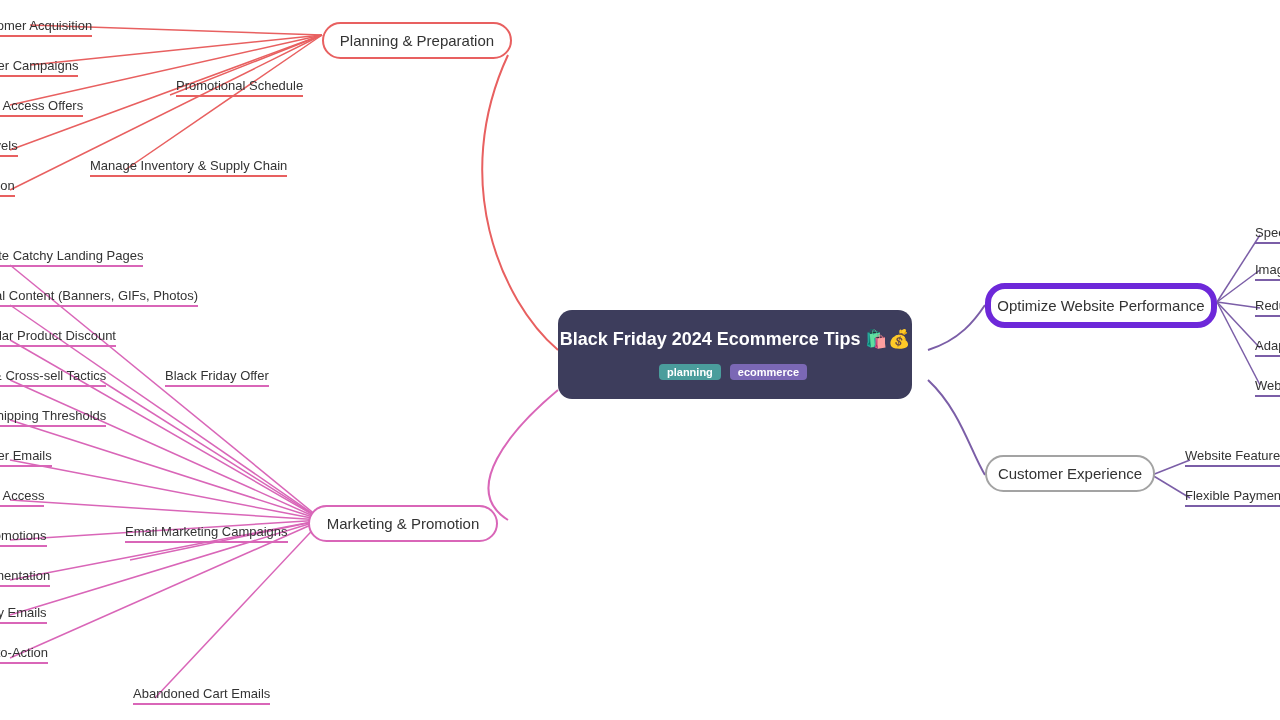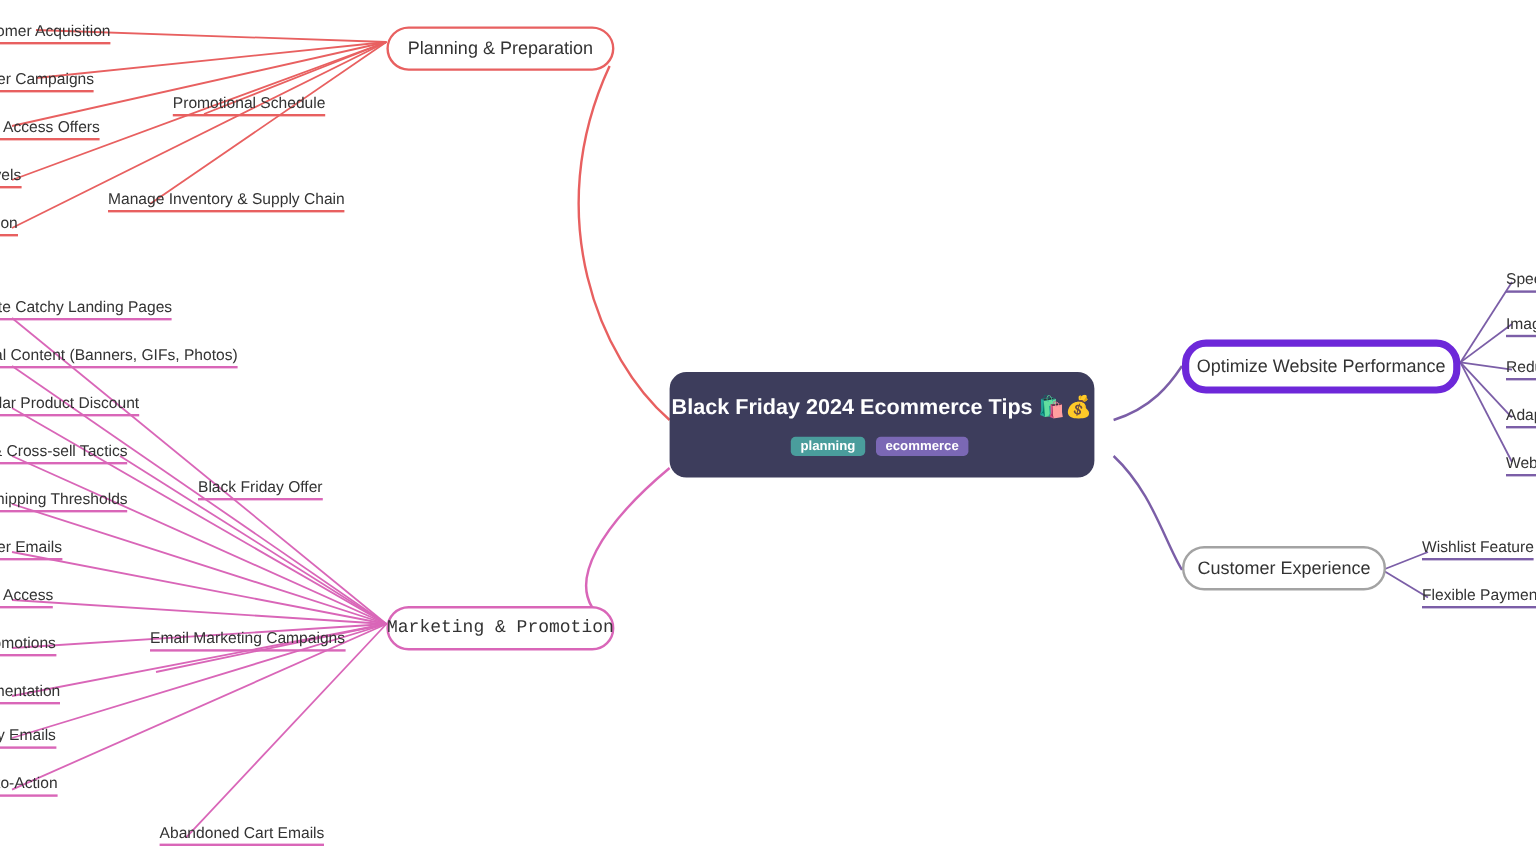--- a/index.html
+++ b/index.html
@@ -171,33 +171,33 @@
   </div>
 </div>
 
 <div class="node node-planning" style="left: 322px; top: 22px; width: 190px;">
   <span>Planning &amp; Preparation</span>
 </div>
 
 <div class="leaf leaf-red" style="left: -30px; top: 18px;">Customer Acquisition</div>
 <div class="leaf leaf-red" style="left: -30px; top: 58px;">Teaser Campaigns</div>
 <div class="leaf leaf-red" style="left: -30px; top: 98px;">Early Access Offers</div>
-<div class="leaf leaf-red" style="left: 144px; top: 78px;">Promotional Schedule</div>
+<div class="leaf leaf-red" style="left: 176px; top: 78px;">Promotional Schedule</div>
 <div class="leaf leaf-red" style="left: -30px; top: 138px;">k Levels</div>
 <div class="leaf leaf-red" style="left: -30px; top: 178px;">nication</div>
 <div class="leaf leaf-red" style="left: 90px; top: 158px;">Manage Inventory &amp; Supply Chain</div>
 
-<div class="node node-marketing" style="left: 322px; top: 505px; width: 190px; font-family: Liberation Mono, monospace;">
+<div class="node node-marketing" style="left: 308px; top: 505px; width: 190px;">
   <span>Marketing &amp; Promotion</span>
 </div>
 
 <div class="leaf leaf-pink" style="left: -30px; top: 248px;">Create Catchy Landing Pages</div>
 <div class="leaf leaf-pink" style="left: -30px; top: 288px;">Visual Content (Banners, GIFs, Photos)</div>
 <div class="leaf leaf-pink" style="left: -30px; top: 328px;">popular Product Discount</div>
-<div class="leaf leaf-pink" style="left: 165px; top: 368px; margin-top: 30px;">Black Friday Offer</div>
+<div class="leaf leaf-pink" style="left: 165px; top: 368px;">Black Friday Offer</div>
 <div class="leaf leaf-pink" style="left: -30px; top: 368px;">sell &amp; Cross-sell Tactics</div>
 <div class="leaf leaf-pink" style="left: -30px; top: 408px;">ee Shipping Thresholds</div>
 <div class="leaf leaf-pink" style="left: -30px; top: 448px;">Teaser Emails</div>
 <div class="leaf leaf-pink" style="left: -30px; top: 488px;">Early Access</div>
 <div class="leaf leaf-pink" style="left: -30px; top: 528px;">e Promotions</div>
 <div class="leaf leaf-pink" style="left: 125px; top: 524px;">Email Marketing Campaigns</div>
 <div class="leaf leaf-pink" style="left: -30px; top: 568px;">Segmentation</div>
 <div class="leaf leaf-pink" style="left: -30px; top: 605px;">iendly Emails</div>
 <div class="leaf leaf-pink" style="left: -30px; top: 645px;">Call-to-Action</div>
 <div class="leaf leaf-pink" style="left: 133px; top: 686px;">Abandoned Cart Emails</div>
@@ -209,14 +209,14 @@
 <div class="leaf leaf-purple" style="left: 1255px; top: 225px;">Speed</div>
 <div class="leaf leaf-purple" style="left: 1255px; top: 262px;">Image</div>
 <div class="leaf leaf-purple" style="left: 1255px; top: 298px;">Redu</div>
 <div class="leaf leaf-purple" style="left: 1255px; top: 338px;">Adap</div>
 <div class="leaf leaf-purple" style="left: 1255px; top: 378px;">WebP</div>
 
 <div class="node node-customer" style="left: 985px; top: 455px; width: 170px;">
   <span>Customer Experience</span>
 </div>
 
-<div class="leaf leaf-purple" style="left: 1185px; top: 448px;">Wishlist Feature</div>
+<div class="leaf leaf-purple" style="left: 1185px; top: 448px;">Website Feature</div>
 <div class="leaf leaf-purple" style="left: 1185px; top: 488px;">Flexible Payment</div>
 
 </body></html>

